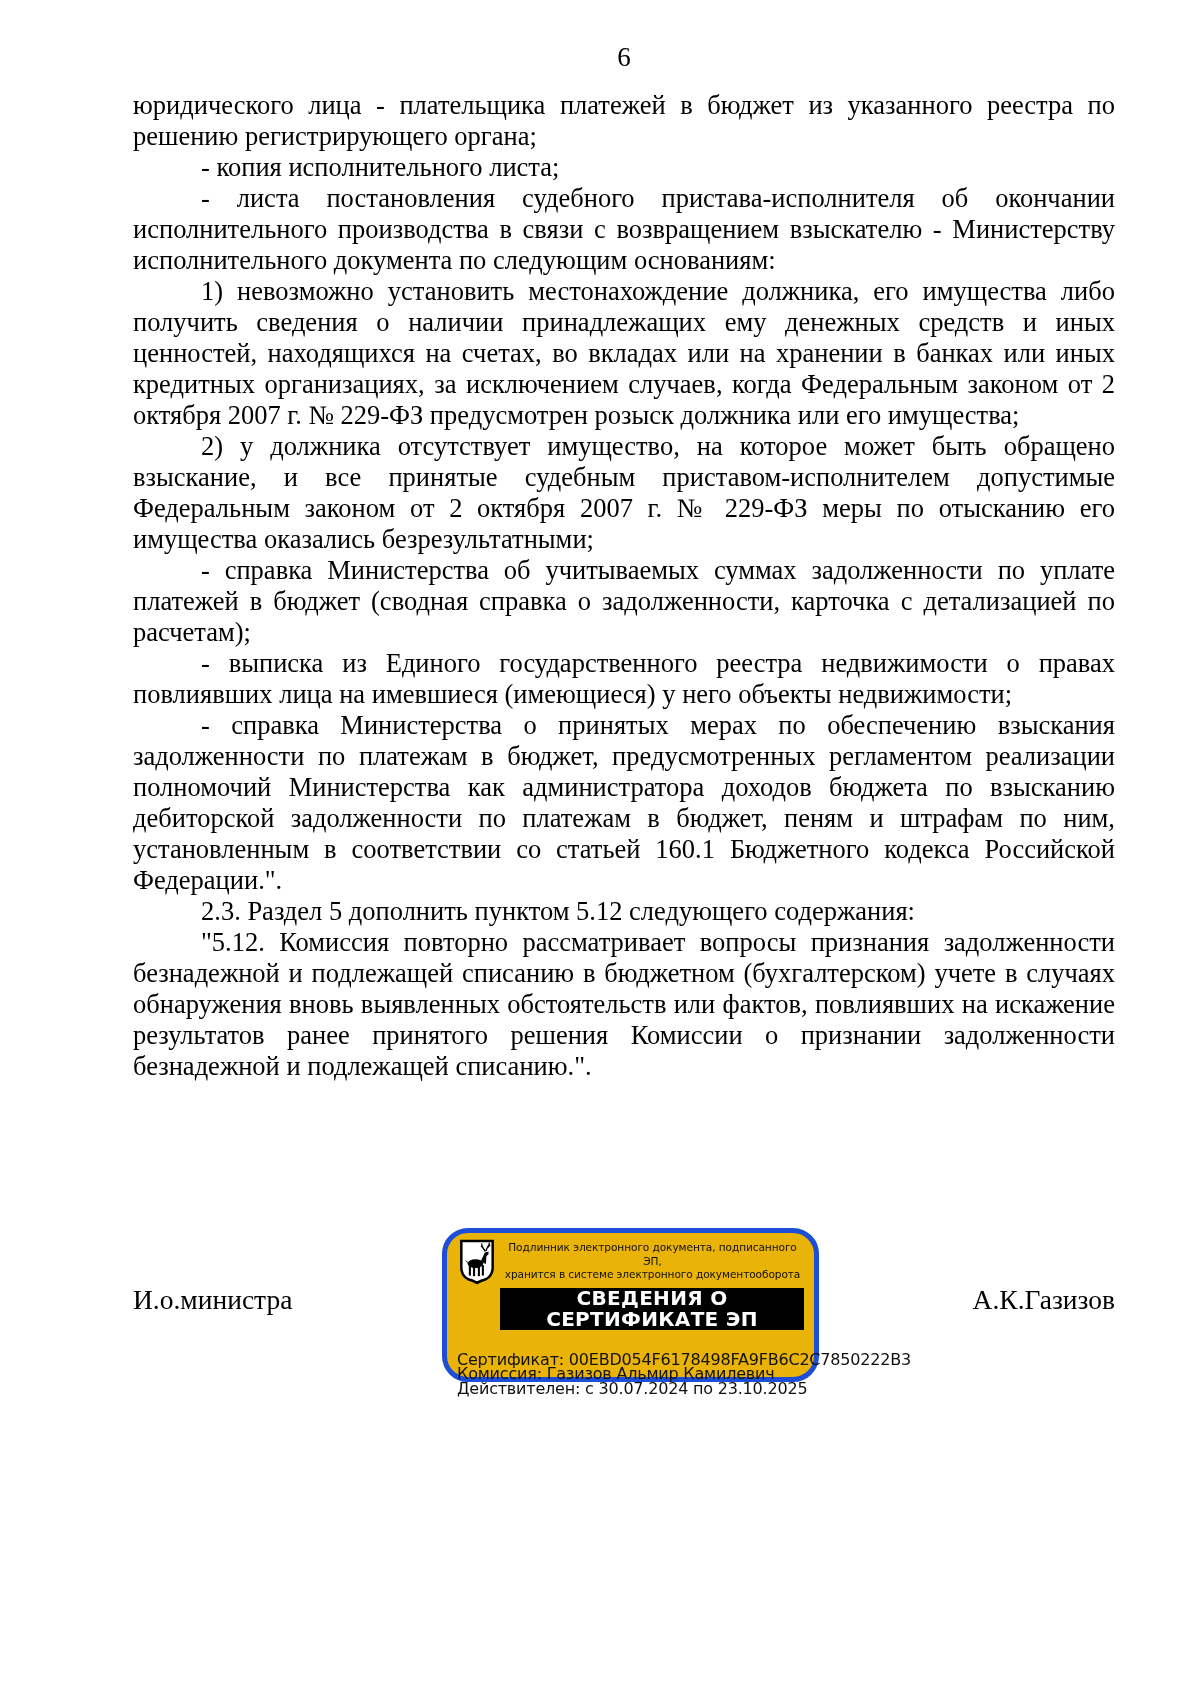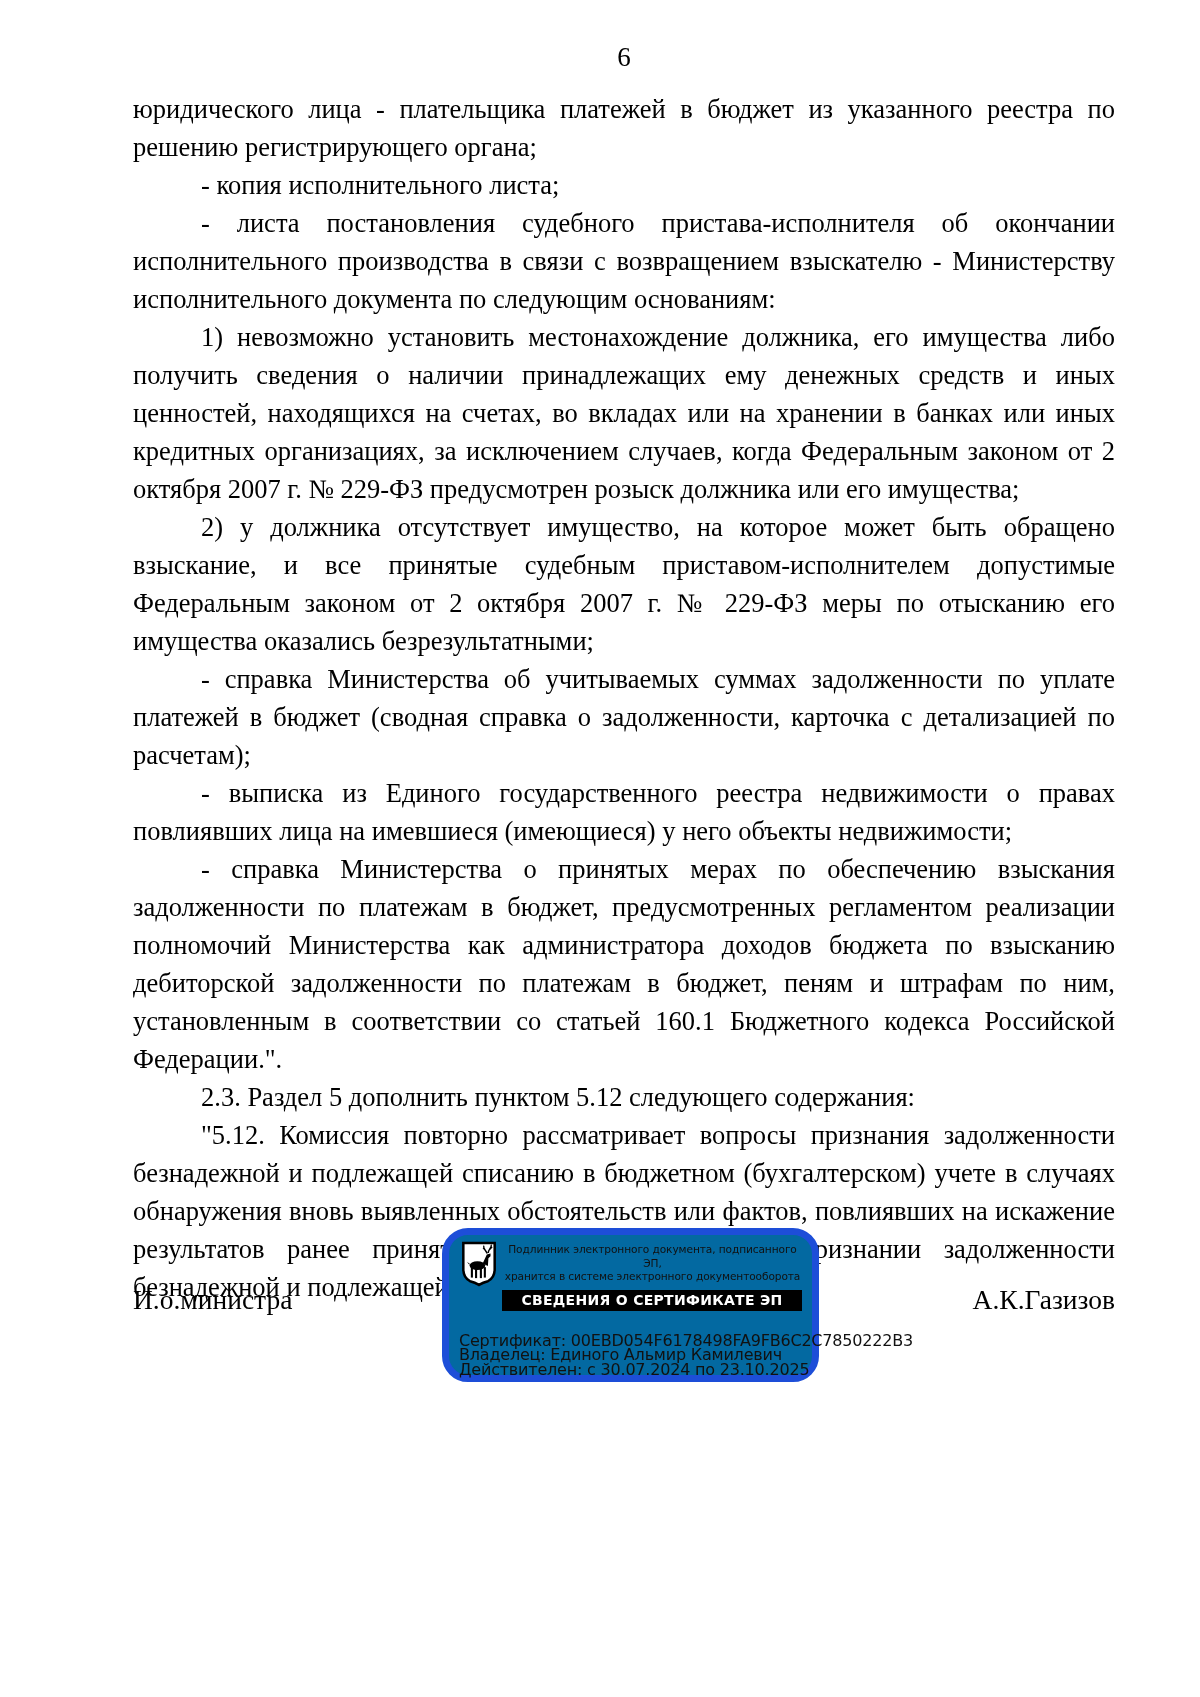--- a/index.html
+++ b/index.html
@@ -19,21 +19,21 @@
     width: 982px;
     text-align: center;
     font-size: 27px;
   }
   .body-text {
     position: absolute;
     top: 90px;
     left: 133px;
     width: 982px;
     font-size: 26.5px;
-    line-height: 38px;
+    line-height: 31px;
     text-align: justify;
   }
   .body-text p { margin: 0; }
   .body-text p.ind { text-indent: 68px; }
 
   .sig-row {
     position: absolute;
     top: 1284px;
     left: 133px;
     width: 982px;
@@ -42,23 +42,23 @@
   .sig-left  { position: absolute; left: 0; top: 0; }
   .sig-right { position: absolute; right: 0; top: 0; }
 
   .stamp {
     position: absolute;
     left: 442px;
     top: 1228px;
     width: 377px;
     height: 154px;
     box-sizing: border-box;
-    border: 7px solid #1d4ed8;
+    border: 5px solid #1d4ed8;
     border-radius: 26px;
-    background: #0369a1;
+    background: #eab308;
     padding: 5px 10px 6px 10px;
     font-family: "DejaVu Sans", sans-serif;
   }
   .stamp-top {
     display: flex;
     align-items: center;
   }
   .crest {
     flex: 0 0 auto;
     margin: 1px 6px 0 2px;
@@ -70,21 +70,21 @@
     line-height: 13.5px;
     letter-spacing: -0.1px;
     color: #111;
   }
   .stamp-bar {
     margin-top: 3px;
     background: #000;
     color: #fff;
     text-align: center;
     font-weight: bold;
-    font-size: 14px;
+    font-size: 20px;
     line-height: 21px;
     letter-spacing: 0.3px;
     margin-left: 43px;
   }
   .stamp-certs {
     margin-top: 23px;
     font-size: 16px;
     line-height: 14.3px;
     letter-spacing: -0.2px;
     color: #111;
@@ -130,18 +130,18 @@
         <path d="M8,21.5 L5.5,20 L8,23 Z" fill="#000"></path>
       </svg>
       <div class="stamp-header">
         <div>Подлинник электронного документа, подписанного ЭП,</div>
         <div>хранится в системе электронного документооборота</div>
       </div>
     </div>
     <div class="stamp-bar">СВЕДЕНИЯ О СЕРТИФИКАТЕ ЭП</div>
     <div class="stamp-certs">
       <div>Сертификат: 00EBD054F6178498FA9FB6C2C7850222B3</div>
-      <div>Владелец: Единого Альмир Камилевич</div>
+      <div>Комиссия: Газизов Альмир Камилевич</div>
       <div>Действителен: с 30.07.2024 по 23.10.2025</div>
     </div>
   </div>
 
 </div>
 
 </body></html>

